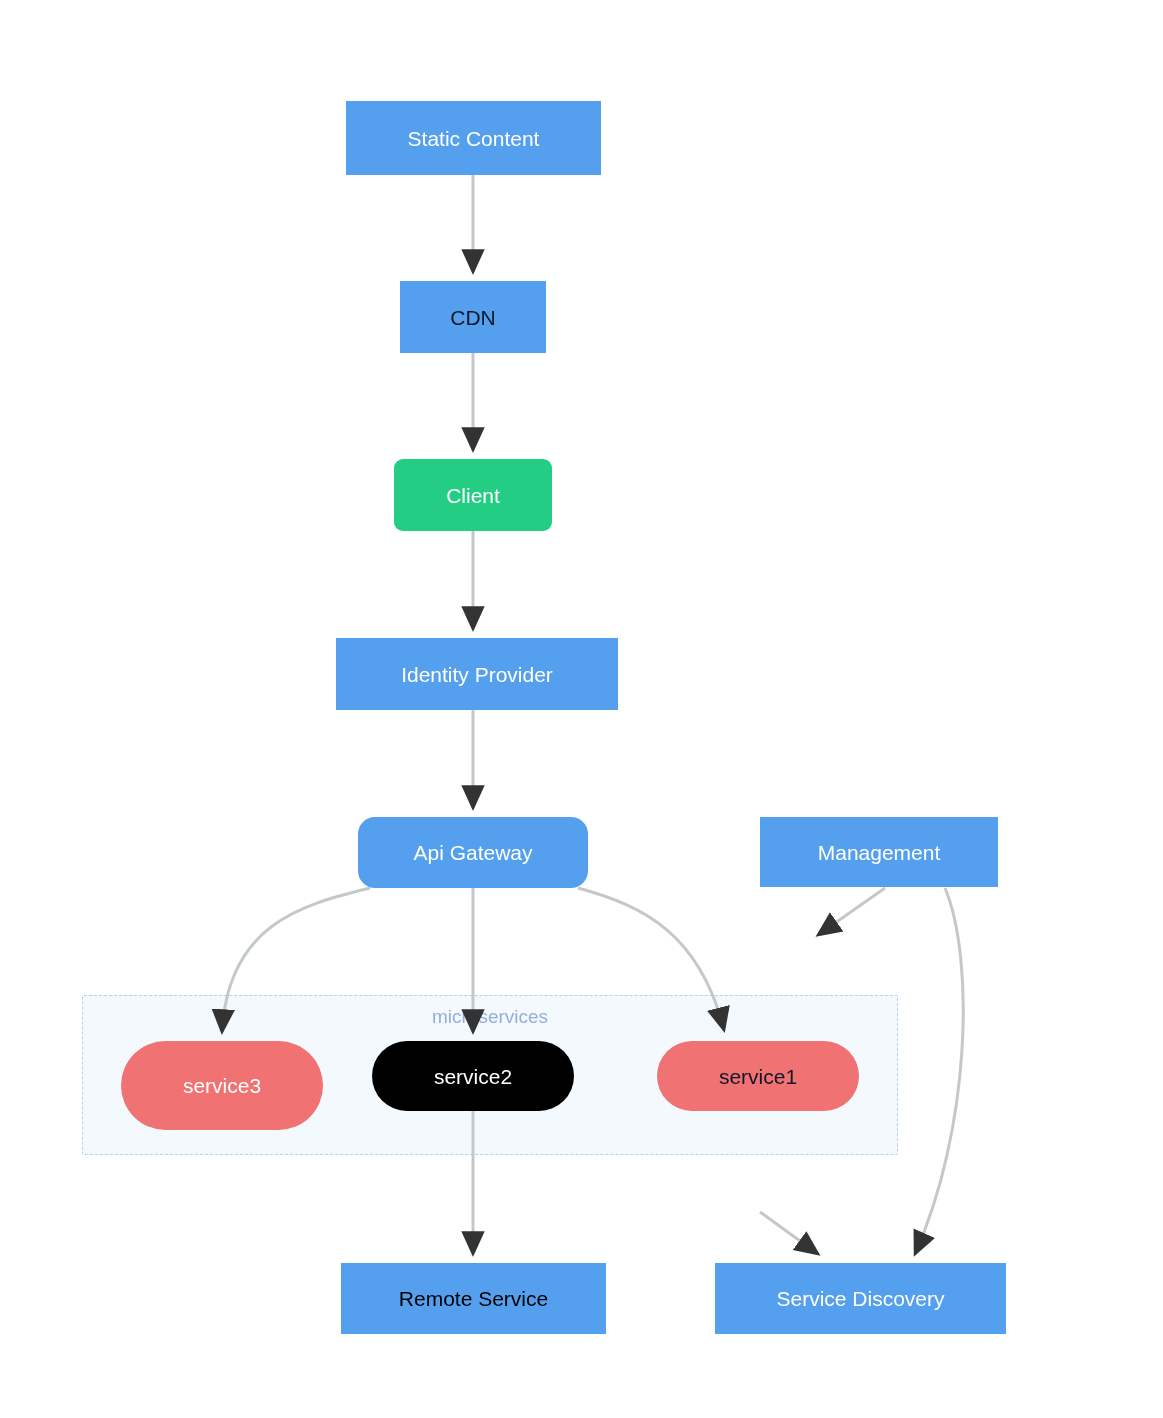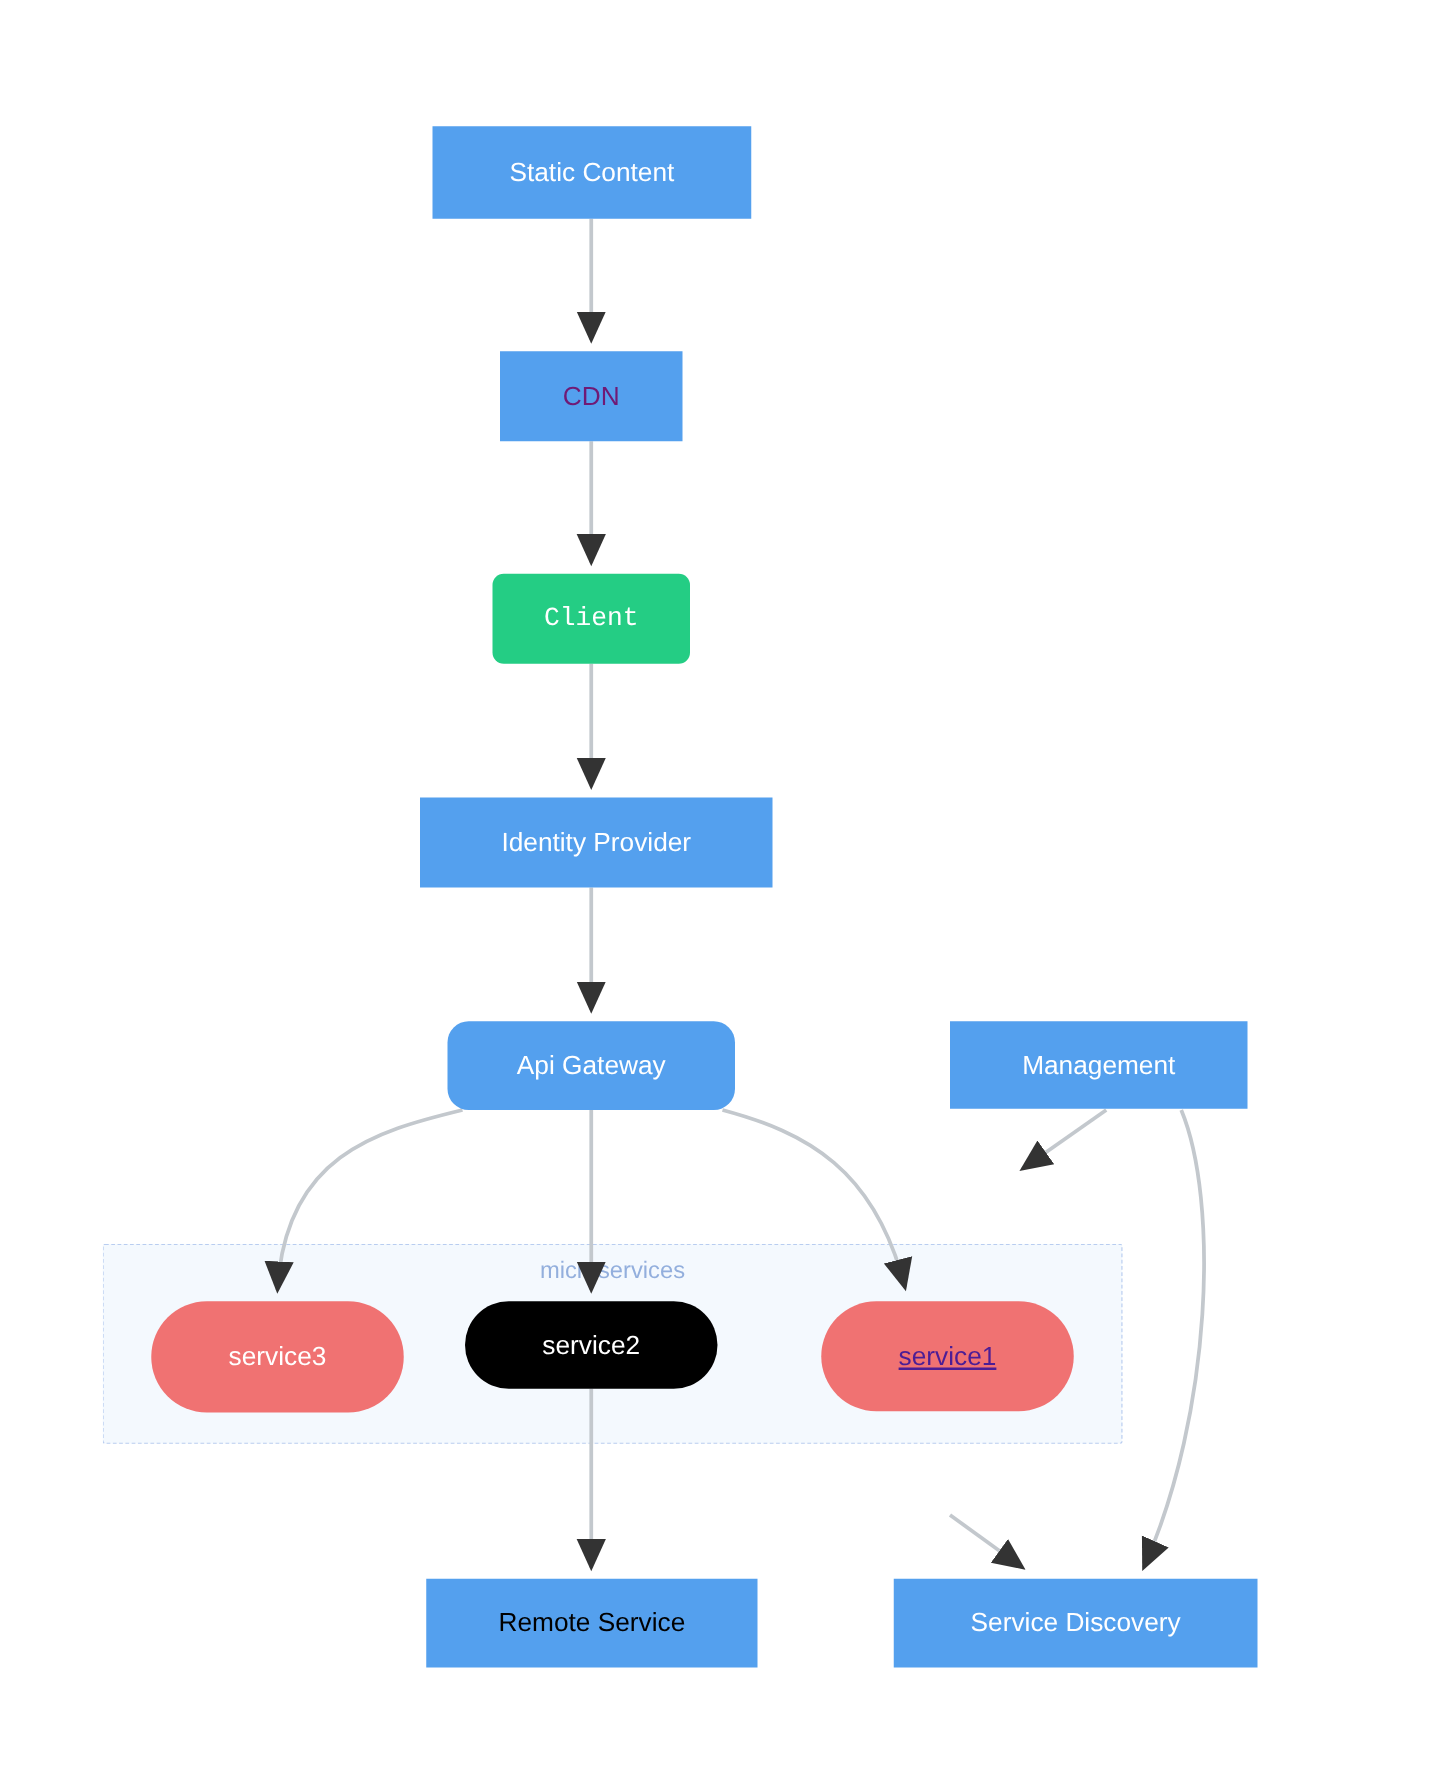--- a/index.html
+++ b/index.html
@@ -97,42 +97,42 @@
         <path d="M 885 888 L 818 935" fill="none" stroke="#c3c8cd" stroke-width="3" stroke-linecap="butt" marker-end="url(#arrowhead)"></path>
         <path d="M 945 888 C 975 960, 970 1130, 915 1254" fill="none" stroke="#c3c8cd" stroke-width="3" stroke-linecap="butt" marker-end="url(#arrowhead)"></path>
         <path d="M 760 1212 L 818 1254" fill="none" stroke="#c3c8cd" stroke-width="3" stroke-linecap="butt" marker-end="url(#arrowhead)"></path>
       </g>
   </svg>
 
   <div id="node-layer">
       <div class="node rect" style="left: 346px; top: 101px; width: 255px; height: 74px; background: rgb(84, 160, 238); color: rgb(255, 255, 255); text-align: right;">
         <span>Static Content</span>
       </div>
-      <div class="node rect" style="left: 400px; top: 281px; width: 146px; height: 72px; background: rgb(84, 160, 238); color: #701a75;">
+      <div class="node rect" style="left: 400px; top: 281px; width: 146px; height: 72px; background: rgb(84, 160, 238); color: #0f172a;">
         <span>CDN</span>
       </div>
-      <div class="node rounded" style="left: 394px; top: 459px; width: 158px; height: 72px; background: rgb(36, 205, 132); color: rgb(255, 255, 255); font-family: Liberation Mono, monospace;">
+      <div class="node rounded" style="left: 394px; top: 459px; width: 158px; height: 72px; background: rgb(36, 205, 132); color: rgb(255, 255, 255);">
         <span>Client</span>
       </div>
       <div class="node rect" style="left: 336px; top: 638px; width: 282px; height: 72px; background: rgb(84, 160, 238); color: rgb(255, 255, 255);">
         <span>Identity Provider</span>
       </div>
       <div class="node rect" style="left: 358px; top: 817px; width: 230px; height: 71px; background: rgb(84, 160, 238); color: rgb(255, 255, 255); border-radius: 17px;">
         <span>Api Gateway</span>
       </div>
       <div class="node rect" style="left: 760px; top: 817px; width: 238px; height: 70px; background: rgb(84, 160, 238); color: rgb(255, 255, 255);">
         <span>Management</span>
       </div>
       <div class="node stadium" style="left: 121px; top: 1041px; width: 202px; height: 89px; background: rgb(240, 114, 114); color: rgb(255, 255, 255);">
         <span>service3</span>
       </div>
       <div class="node stadium" style="left: 372px; top: 1041px; width: 202px; height: 70px; background: #000000; color: rgb(255, 255, 255);">
         <span>service2</span>
       </div>
-      <div class="node stadium" style="left: 657px; top: 1041px; width: 202px; height: 88px; background: rgb(240, 114, 114); color: #4c1d95; text-decoration: underline;">
+      <div class="node stadium" style="left: 657px; top: 1041px; width: 202px; height: 70px; background: rgb(240, 114, 114); color: #0f172a;">
         <span>service1</span>
       </div>
       <div class="node rect" style="left: 341px; top: 1263px; width: 265px; height: 71px; background: rgb(84, 160, 238); color: #000000;">
         <span>Remote Service</span>
       </div>
       <div class="node rect" style="left: 715px; top: 1263px; width: 291px; height: 71px; background: rgb(84, 160, 238); color: rgb(255, 255, 255); text-align: center;">
         <span>Service Discovery</span>
       </div>
     </div>
 

